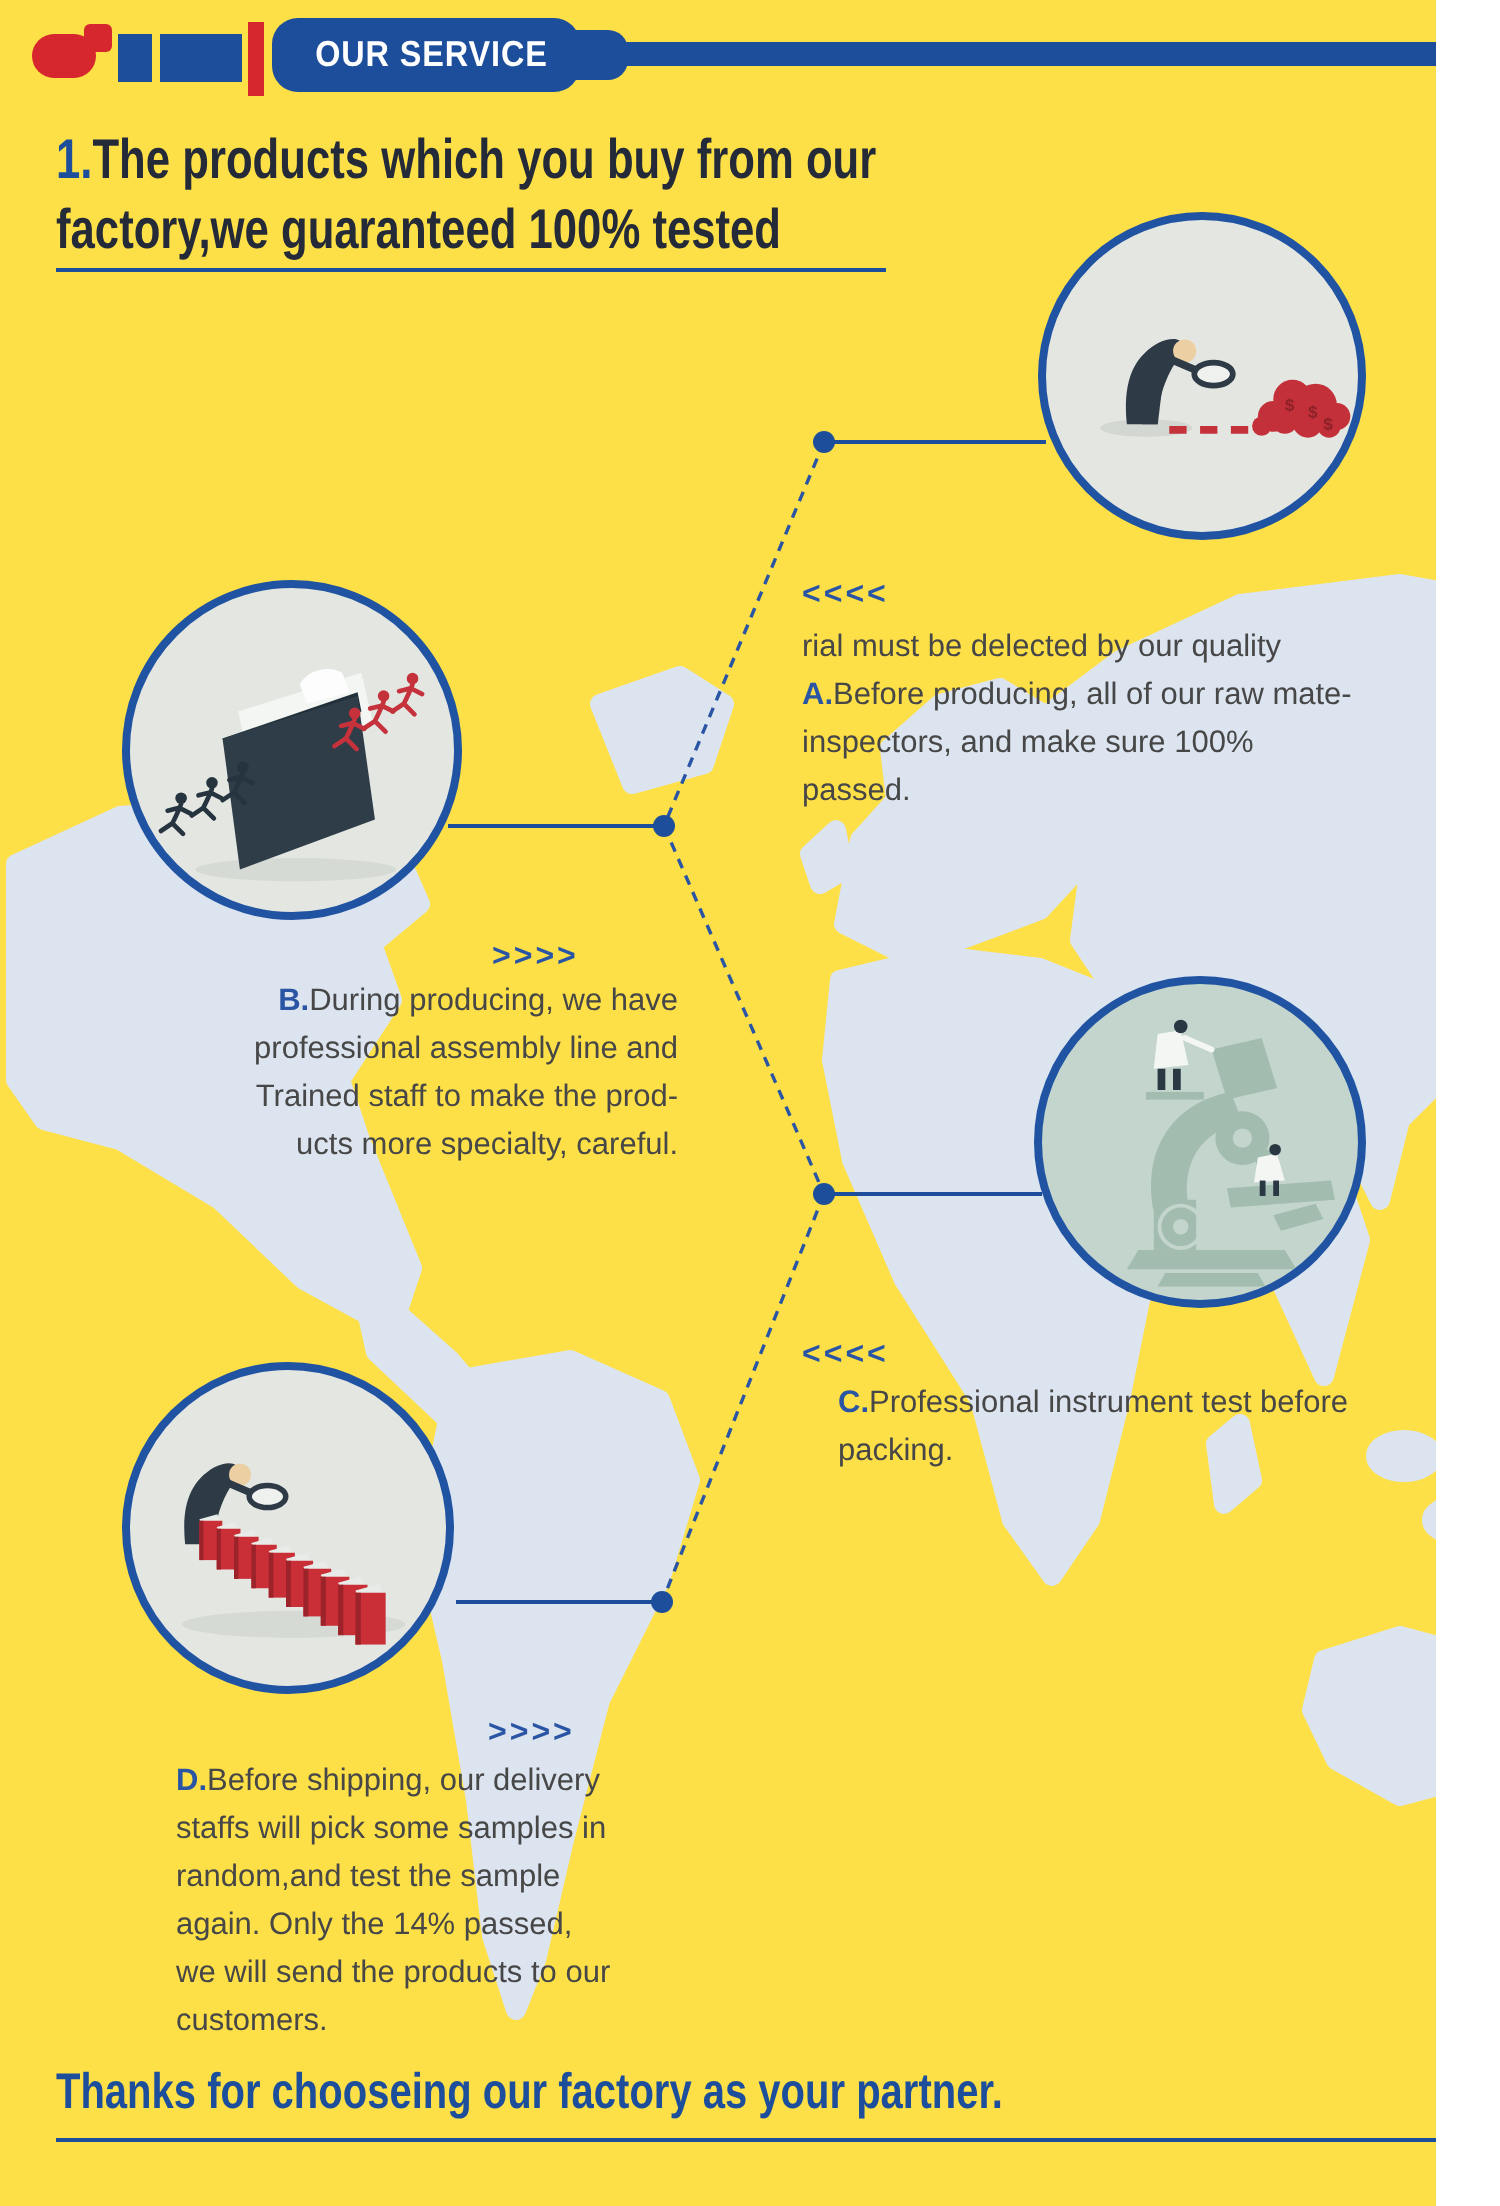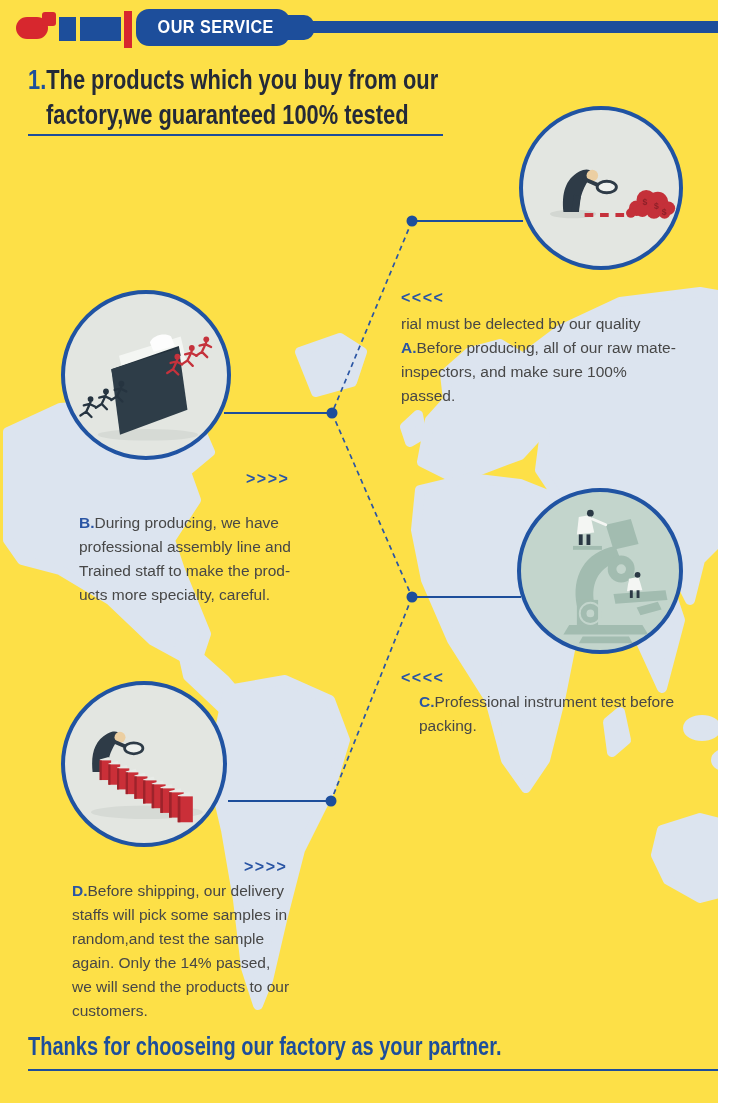--- a/index.html
+++ b/index.html
@@ -25,21 +25,21 @@
   .hdr-vbar{left:124px;top:11px;width:8px;height:37px;background:var(--accent-red);}
   .banner{left:136px;top:9px;width:154px;height:37px;border-radius:13px;background:var(--primary-blue);
           color:#fff;font-weight:bold;font-size:18px;display:flex;align-items:center;}
   .banner span{display:inline-block;transform:scaleX(.9);transform-origin:left center;padding-left:24px;letter-spacing:.5px;white-space:nowrap;}
   .hdr-neck{left:286px;top:15px;width:28px;height:25px;border-radius:0 10px 10px 0;background:var(--primary-blue);}
   .hdr-bar{left:300px;top:21px;width:450px;height:12px;background:var(--primary-blue);}
   
   .title{left:28px;top:62px;color:var(--title-navy);font-weight:bold;font-size:28px;line-height:35px;white-space:nowrap;}
   .title .cond{display:inline-block;transform:scaleX(.78);transform-origin:left center;}
   .title .num{color:var(--primary-blue);}
-  .title .l2{margin-left:18px;}
+  .title .l2{}
   .title-rule{left:28px;top:134px;width:415px;height:2px;background:var(--primary-blue);}
   
   .circle{border-radius:50%;border:4px solid var(--circle-border);box-sizing:border-box;overflow:hidden;}
   .circleA{left:519px;top:106px;width:164px;height:164px;background:var(--circle-bg-grey);}
   .circleB{left:61px;top:290px;width:170px;height:170px;background:var(--circle-bg-grey);}
   .circleC{left:517px;top:488px;width:166px;height:166px;background:var(--circle-bg-green);}
   .circleD{left:61px;top:681px;width:166px;height:166px;background:var(--circle-bg-grey);}
   .circle svg{display:block;width:100%;height:100%;}
   
   .arrowtxt{font-weight:bold;font-size:16px;letter-spacing:1.5px;color:var(--step-letter-blue);white-space:nowrap;}
@@ -231,31 +231,31 @@
   <div class="abs layer3 arrowtxt" style="left:246px;top:470px;">&gt;&gt;&gt;&gt;</div>
   <div class="abs layer3 arrowtxt" style="left:401px;top:669px;">&lt;&lt;&lt;&lt;</div>
   <div class="abs layer3 arrowtxt" style="left:244px;top:858px;">&gt;&gt;&gt;&gt;</div>
 
   <div class="abs layer3 para" style="left:401px;top:312px;width:310px;">
     <div>rial must be delected by our quality</div>
   <div><b class="blu">A.</b><span>Before producing, all of our raw mate-</span></div>
       <div>inspectors, and make sure 100%</div>
       <div>passed.</div>
     </div>
-  <div class="abs layer3 para" style="left:79px;top:511px;width:260px;">
+  <div class="abs layer3 para" style="left:79px;top:489px;width:260px;text-align:right;">
     <div><b class="blu">B.</b><span>During producing, we have</span></div>
   <div>professional assembly line and</div>
       <div>Trained staff to make the prod-</div>
       <div>ucts more specialty, careful.</div>
     </div>
   <div class="abs layer3 para" style="left:401px;top:690px;width:320px;margin-left:18px;">
     <div><b class="blu">C.</b><span>Professional instrument test before</span></div>
   <div>packing.</div>
     </div>
-  <div class="abs layer3 para" style="left:72px;top:879px;width:280px;">
+  <div class="abs layer3 para" style="left:88px;top:879px;width:280px;">
     <div><b class="blu">D.</b><span>Before shipping, our delivery</span></div>
   <div>staffs will pick some samples in</div>
       <div>random,and test the sample</div>
       <div>again. Only the 14% passed,</div>
       <div>we will send the products to our</div>
       <div>customers.</div>
     </div>
 
   <div class="abs layer3 thanks">
     <span class="cond">Thanks for chooseing our factory as your partner.</span>

